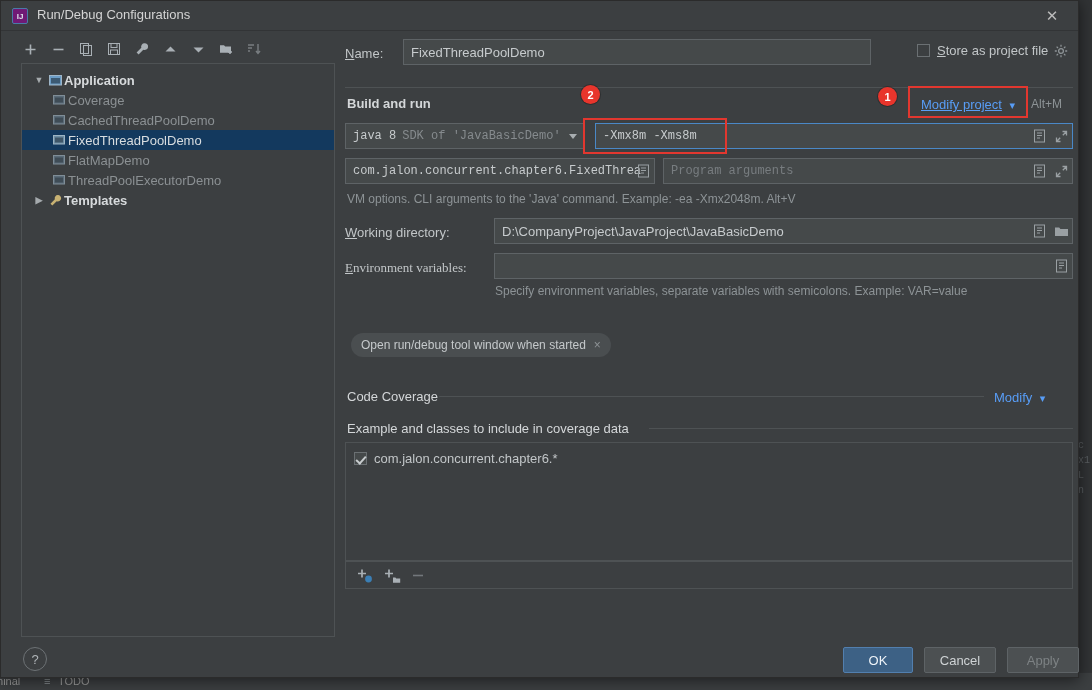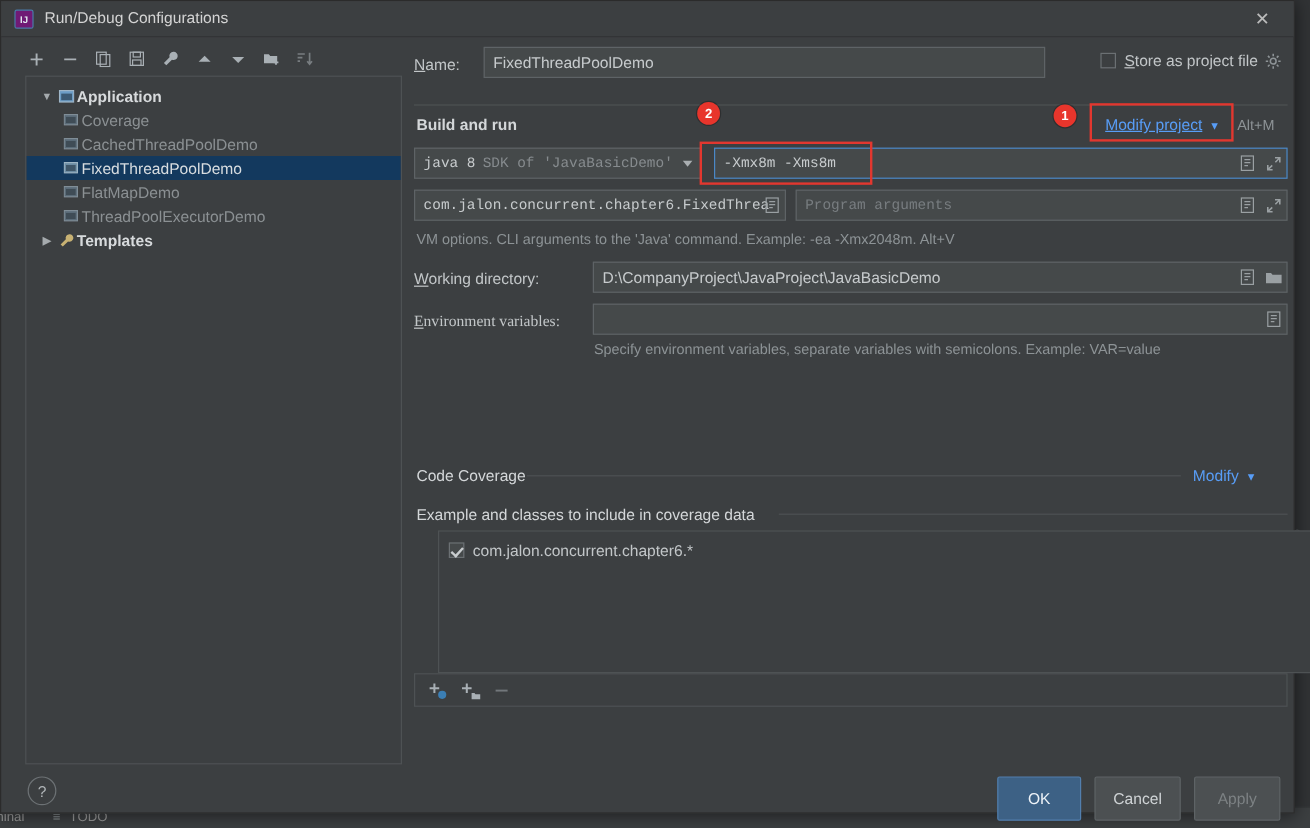--- a/index.html
+++ b/index.html
@@ -156,24 +156,24 @@
   }
 
   
   .help-btn {
     position: absolute; left: 22px; top: 646px; width: 24px; height: 24px;
     border-radius: 50%; border: 1px solid #6d7275; color: #b0b5b8;
     display: flex; align-items: center; justify-content: center;
     font-size: 13px; cursor: default;
   }
   .btn {
-    position: absolute; top: 646px; height: 37px;
+    position: absolute; top: 646px; height: 26px;
     border: 1px solid #5e6366; background: #4c5052; color: #cfd3d5;
     font-size: 13px; display: flex; align-items: center; justify-content: center;
-    cursor: default; border-radius: 2px;
+    cursor: default; border-radius: 2px; margin-left: 12px;
   }
   .btn.primary { background: #3d6185; border-color: #527fae; color: #eef3f8; }
   .btn.disabled { color: #7d8284; }
 </style>
 </head>
 <body>
 
 <div id="root">
 
   <div class="ide-bg"></div>
@@ -430,32 +430,36 @@
         <span></span>
       </div>
       <div class="fld-icon" style="left:708px; top:221px;">
         <svg width="13" height="14" viewBox="0 0 13 14">
             <rect x="1.5" y="1" width="10" height="12" fill="none" stroke="#9aa0a3"></rect>
             <path d="M4 4h5M4 6.5h5M4 9h3" stroke="#9aa0a3" stroke-width="1"></path>
           </svg>
       </div>
       <div class="hint" style="left:150px; top:247px;">Specify environment variables, separate variables with semicolons. Example: VAR=value</div>
 
+      <div class="tag" style="left:6px; top:296px;">
+        <span>Open run/debug tool window when started</span>
+        <span class="x">×</span>
+      </div>
 
       <div class="section-title" style="left:2px; top:352px; font-weight:normal;">Code Coverage</div>
       <div class="section-line" style="left:94px; top:359px; width:545px;"></div>
       <div style="position:absolute; left:649px; top:351px;">
         <span class="link plain">Modify</span>
         <span style="color:#589df6; font-size:11px; margin-left:3px;">▾</span>
       </div>
 
       <div class="section-title" style="left:2px; top:384px; font-weight:normal;">Example and classes to include in coverage data</div>
       <div class="section-line" style="left:304px; top:391px; width:424px;"></div>
 
-      <div class="cov-box" style="left:0px; top:405px; width:728px; height:119px;margin-left:20px;">
+      <div class="cov-box" style="left:0px; top:405px; width:728px; height:119px;">
         <div class="cov-item" style="left:8px; top:8px;">
           <span class="chk-box checked"></span>
           <span style="margin-left:7px;">com.jalon.concurrent.chapter6.*</span>
         </div>
       </div>
 
       <div class="cov-box cov-toolbar" style="left:0px; top:524px; width:728px; height:28px;">
         <div style="position:absolute; left:10px; top:5px;">
           <svg width="17" height="17" viewBox="0 0 17 17">
               <path d="M6 2.5v8M2 6.5h8" stroke="#a9b0b5" stroke-width="1.7" fill="none"></path>

